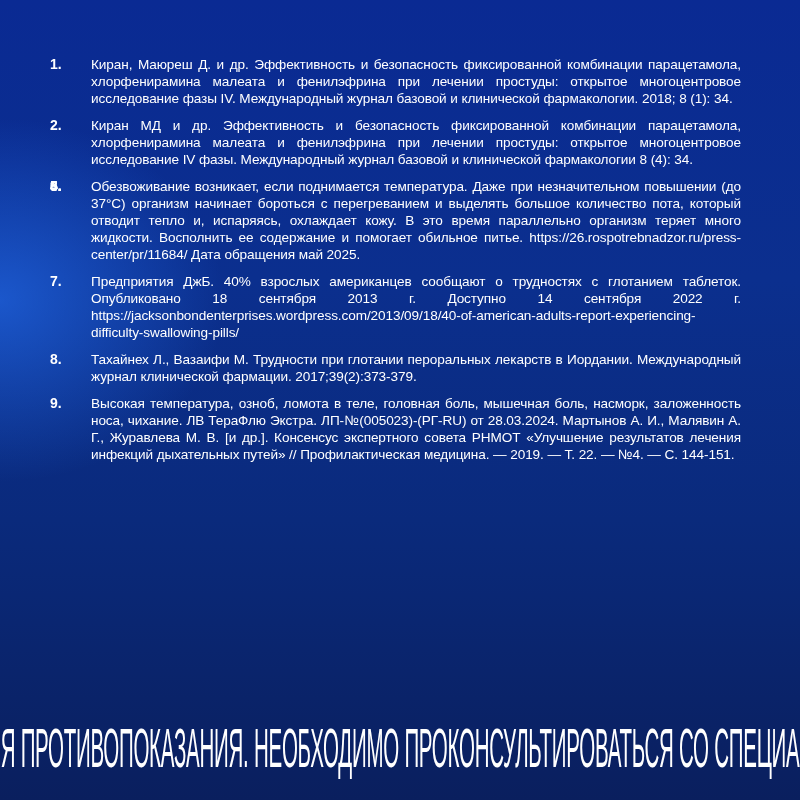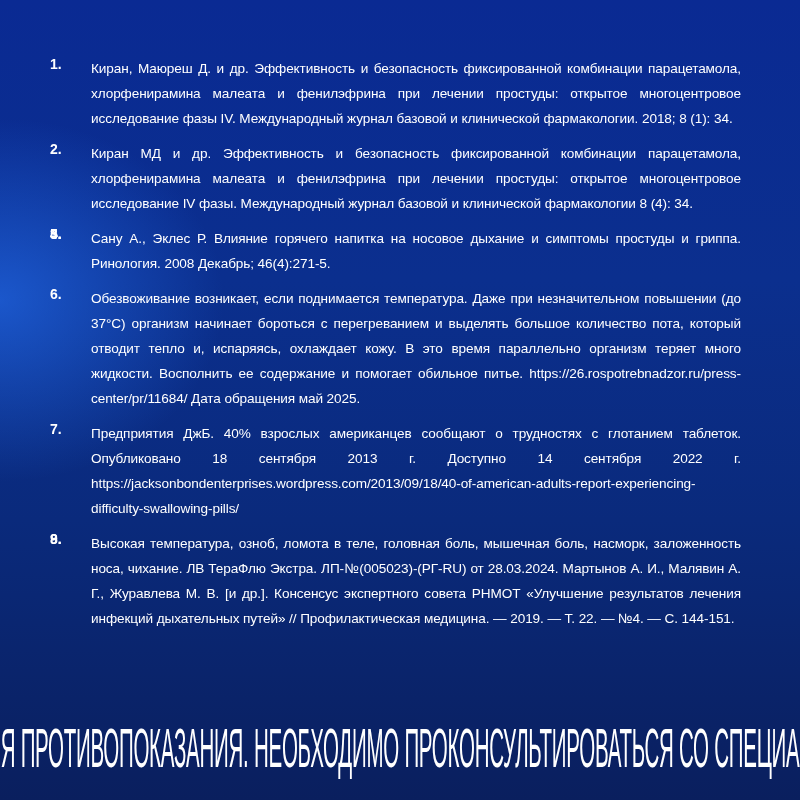--- a/index.html
+++ b/index.html
@@ -17,21 +17,21 @@
   .ref {
     position:relative;
     margin:0 0 10px 0;
   }
   .ref-num {
     position:absolute; left:50px; top:0;
     font-weight:bold; font-size:14px; line-height:17px;
   }
   .ref-text {
     margin-left:91px; width:650px;
-    font-size:13.6px; line-height:25px;
+    font-size:13.6px; line-height:17px;
     text-align:justify;
     letter-spacing:-0.1px;
   }
   .warning {
     position:absolute; left:18px; top:712px; width:764px; height:72px;
     display:flex; align-items:center; justify-content:center;
     overflow:visible;
   }
   .warning span {
     display:inline-block;
@@ -57,32 +57,32 @@
     <div class="ref-text">Киран МД и др. Эффективность и безопасность фиксированной комбинации парацетамола, хлорфенирамина малеата и фенилэфрина при лечении простуды: открытое многоцентровое исследование IV фазы. Международный журнал базовой и клинической фармакологии 8 (4): 34.</div>
   </div>
   <div class="ref">
     <div class="ref-num">3.</div>
   </div>
   <div class="ref">
     <div class="ref-num">4.</div>
   </div>
   <div class="ref">
     <div class="ref-num">5.</div>
-    <div class="ref-text">Сану А., Эклес Р. Влияние горячего напитка на носовое дыхание и симптомы простуды и гриппа. Ринология. 2008 Декабрь; 46(4):271-5.</div>
   </div>
   <div class="ref">
     <div class="ref-num">6.</div>
     <div class="ref-text">Обезвоживание возникает, если поднимается температура. Даже при незначительном повышении (до 37°C) организм начинает бороться с перегреванием и выделять большое количество пота, который отводит тепло и, испаряясь, охлаждает кожу. В это время параллельно организм теряет много жидкости. Восполнить ее содержание и помогает обильное питье. https://26.rospotrebnadzor.ru/press-center/pr/11684/ Дата обращения май 2025.</div>
   </div>
   <div class="ref">
     <div class="ref-num">7.</div>
     <div class="ref-text">Предприятия ДжБ. 40% взрослых американцев сообщают о трудностях с глотанием таблеток. Опубликовано 18 сентября 2013 г. Доступно 14 сентября 2022 г. https://jacksonbondenterprises.wordpress.com/2013/09/18/40-of-american-adults-report-experiencing-difficulty-swallowing-pills/</div>
   </div>
   <div class="ref">
     <div class="ref-num">8.</div>
+    <div class="ref-text">Тахайнех Л., Вазаифи М. Трудности при глотании пероральных лекарств в Иордании. Международный журнал клинической фармации. 2017;39(2):373-379.</div>
   </div>
   <div class="ref">
     <div class="ref-num">9.</div>
     <div class="ref-text">Высокая температура, озноб, ломота в теле, головная боль, мышечная боль, насморк, заложенность носа, чихание. ЛВ ТераФлю Экстра. ЛП-№(005023)-(РГ-RU) от 28.03.2024. Мартынов А. И., Малявин А. Г., Журавлева М. В. [и др.]. Консенсус экспертного совета РНМОТ «Улучшение результатов лечения инфекций дыхательных путей» // Профилактическая медицина. — 2019. — Т. 22. — №4. — С. 144-151.</div>
   </div>
 </div>
 
 <div class="warning">
   <span>ИМЕЮТСЯ ПРОТИВОПОКАЗАНИЯ. НЕОБХОДИМО ПРОКОНСУЛЬТИРОВАТЬСЯ СО СПЕЦИАЛИСТОМ.</span>
 </div>

